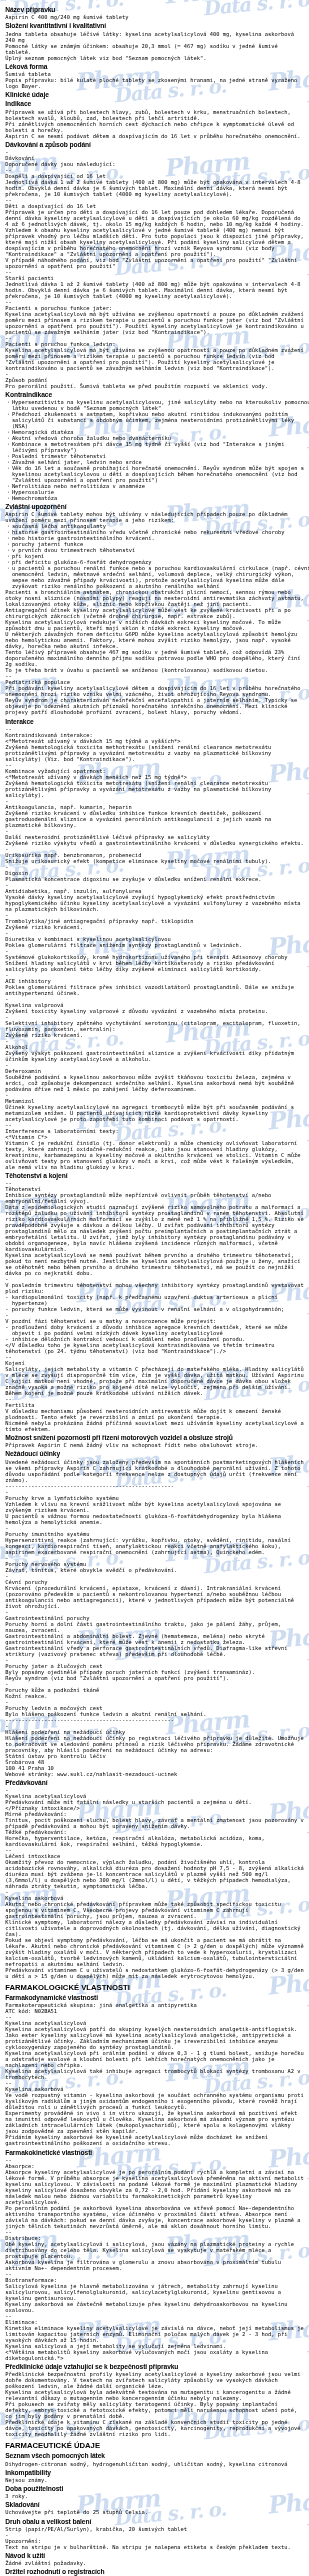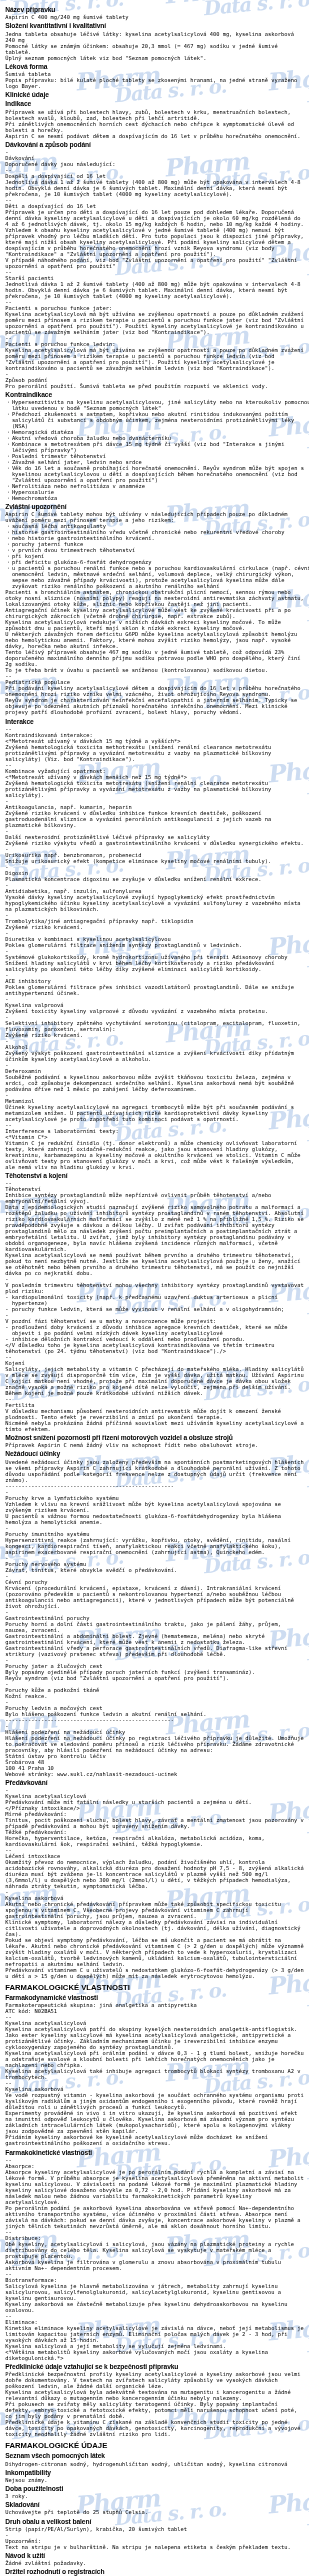--- a/index.html
+++ b/index.html
@@ -539,21 +539,21 @@
       <div class="b p">--</div>
       <div class="b p">Eliminace:</div>
       <div class="b p">Kinetika eliminace kyseliny acetylsalicylové je závislá na dávce, neboť její metabolismus je limitován kapacitou jaterních enzymů. Eliminační poločas malých dávek je 2 - 3 hod, při vysokých dávkách až 15 hodin.</div>
       <div class="b p">Kyselina salicylová a její metabolity se vylučují zejména ledvinami.</div>
       <div class="b p">&lt;*Většina metabolitů kyseliny askorbové vylučovaných močí jsou oxaláty a kyselina diketogulonická.*&gt;</div>
       <div class="b h2">Předklinické údaje vztahující se k bezpečnosti přípravku</div>
       <div class="b p">Předklinické bezpečnostní profily kyseliny acetylsalicylové a kyseliny askorbové jsou velmi dobře dokumentovány. V testech na zvířatech salicyláty způsobily ve vysokých dávkách poškození ledvin, ale žádné další organické léze.</div>
       <div class="b p">Kyselina acetylsalicylová byla adekvátně testována na mutagenitu i kancerogenitu a žádné relevantní důkazy o mutagenním nebo kancerogenním účinku nebyly nalezeny.</div>
       <div class="b p">Při pokusech se zvířaty měly salicyláty teratogenní účinky. Byly popsány implantační defekty, embryo-toxické a fetotoxické efekty, potomci měli narušenou schopnost učení poté, co jim byly podány v prenatální době.</div>
       <div class="b p">Předklinické údaje k vitamínu C získané na základě konvenčních studií toxicity po jedné dávce, toxicity po opakovaných dávkách, genotoxicity, karcinogenity, reprodukční a vývojové toxicity neodhalily žádné zvláštní riziko pro lidi.</div>
-      <div class="b h1">FARMAKOLOGICKÉ ÚDAJE</div>
+      <div class="b h1">FARMACEUTICKÉ ÚDAJE</div>
       <div class="b h2">Seznam všech pomocných látek</div>
       <div class="b p">Dihydrogen-citronan sodný, hydrogenuhličitan sodný, uhličitan sodný, kyselina citronová</div>
       <div class="b h2">Inkompatibility</div>
       <div class="b p">Nejsou známy.</div>
       <div class="b h2">Doba použitelnosti</div>
       <div class="b p">3 roky.</div>
       <div class="b h2">Skladování</div>
       <div class="b p">Uchovávejte při teplotě do 25 stupňů Celsia.</div>
       <div class="b h2">Druh obalu a velikost balení</div>
       <div class="b p">Strip (papír/PE/Al/Surlyn), krabička, 20 šumivých tablet</div>

